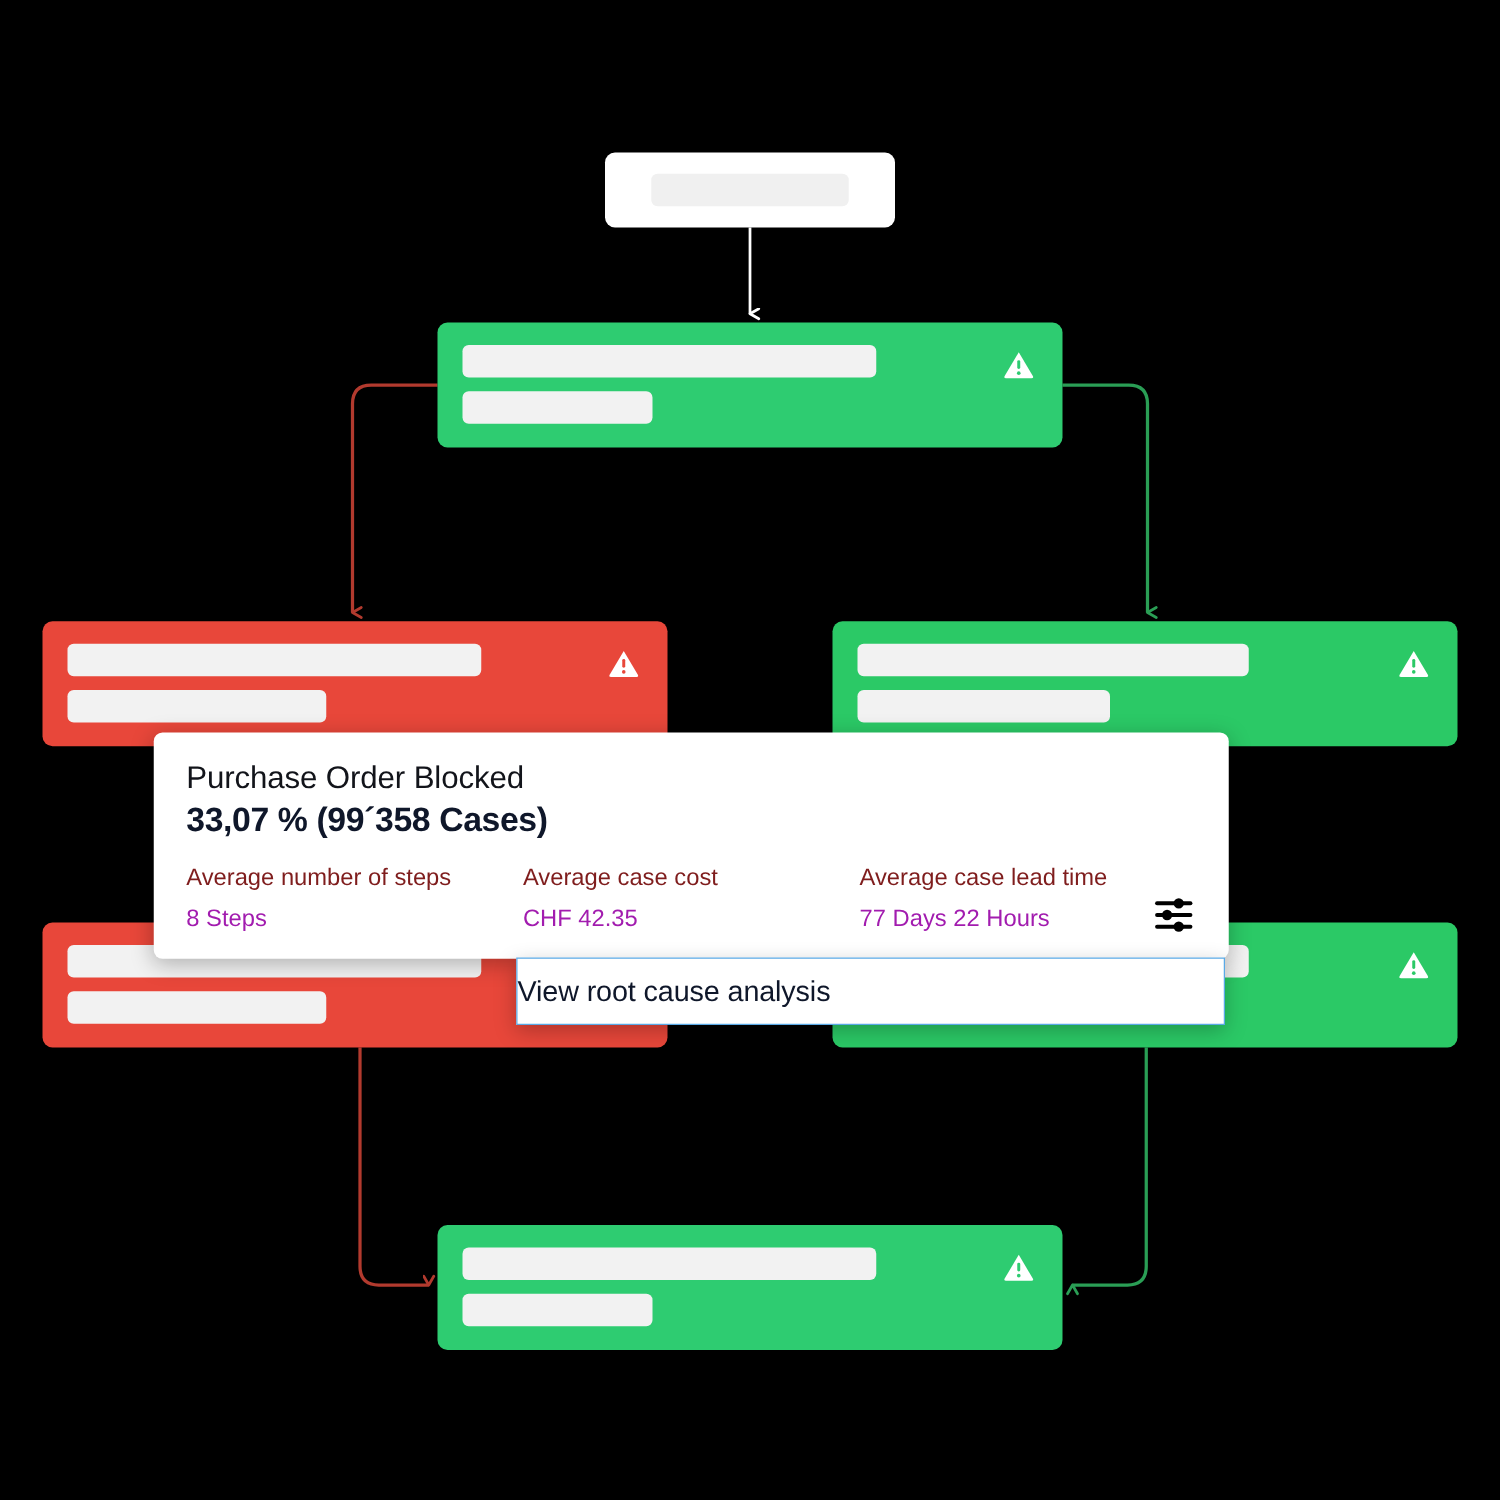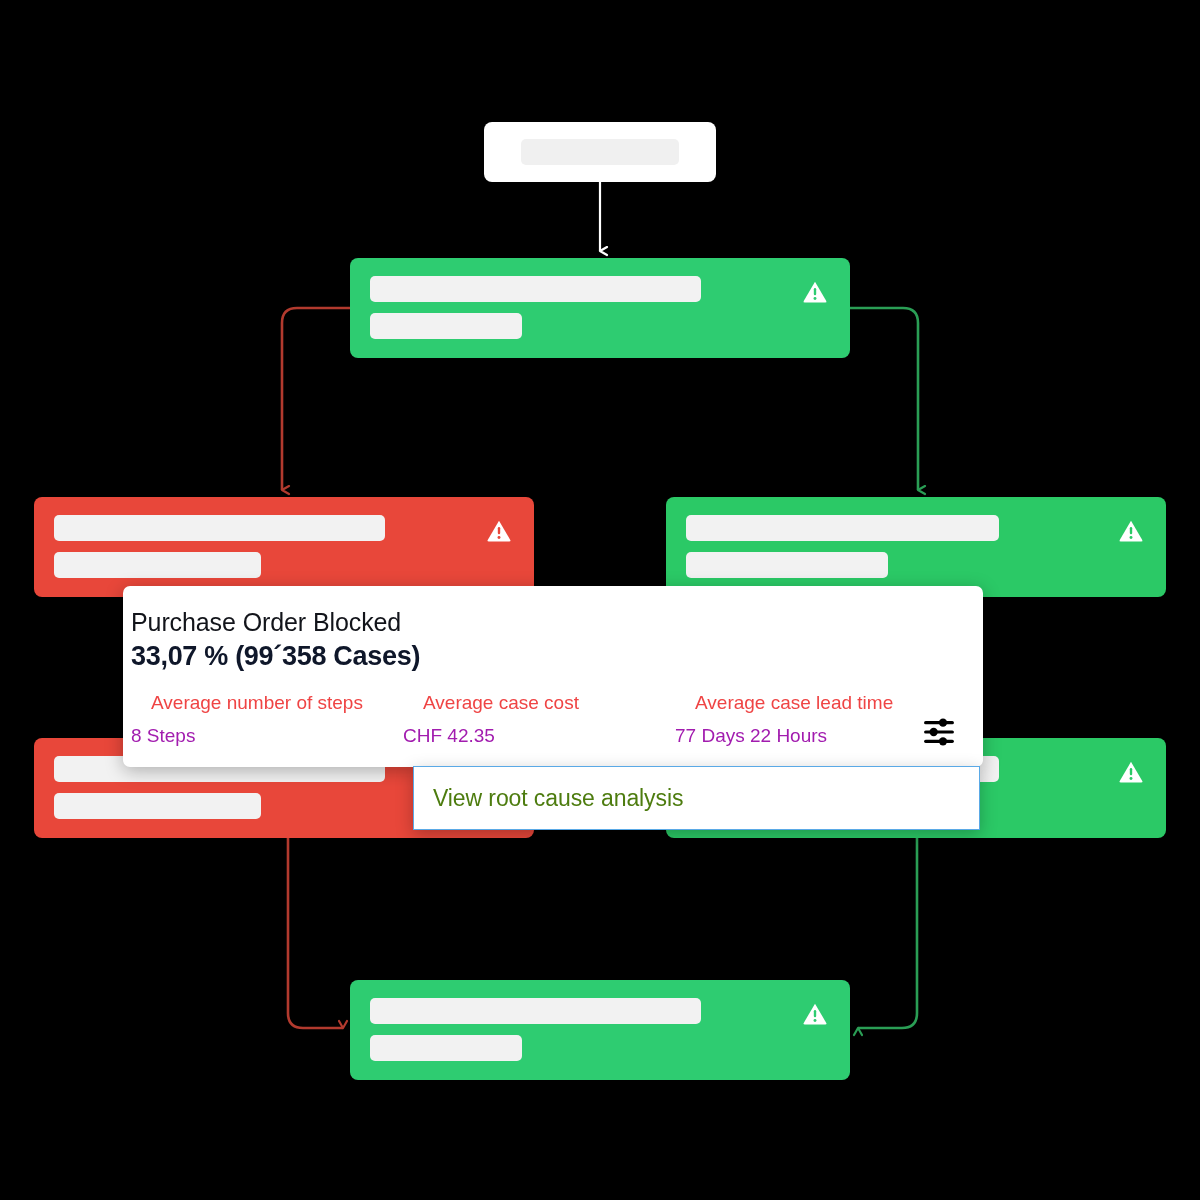--- a/index.html
+++ b/index.html
@@ -62,21 +62,21 @@
 
   
   #tooltip {
     position: absolute;
     left: 123px;
     top: 586px;
     width: 860px;
     background: #ffffff;
     border-radius: 7px;
     box-shadow: 0 4px 18px rgba(0,0,0,0.28);
-    padding: 22px 26px 20px 8px;
+    padding: 22px 26px 20px 26px;
     box-sizing: border-box;
   }
   #tooltip .tt-title {
     font-size: 25px;
     color: #12141a;
     letter-spacing: -0.1px;
     line-height: 1.15;
   }
   #tooltip .tt-stat {
     font-size: 27px;
@@ -90,23 +90,22 @@
     display: flex;
     margin-top: 19px;
     position: relative;
   }
   .metric { }
   .metric.m0 { width: 272px; }
   .metric.m1 { width: 272px; }
   .metric.m2 { width: 272px; }
   .metric-label {
     font-size: 19px;
-    color: #ef4444;
+    color: #7f1d1d;
     line-height: 1.25;
-    margin-left: 20px;
   }
   .metric-value {
     font-size: 19px;
     color: #a21caf;
     margin-top: 9px;
     line-height: 1.25;
   }
   #sliders-icon {
     position: absolute;
     right: 2px;
@@ -120,26 +119,25 @@
   #menu {
     position: absolute;
     left: 413px;
     top: 766px;
     width: 567px;
     background: #ffffff;
     box-shadow: 0 5px 16px rgba(0,0,0,0.25);
     box-sizing: border-box;
   }
   .menu-item {
-    height: 64px;
+    height: 54px;
     display: flex;
     align-items: center;
-    padding-left: 19px;
     font-size: 23px;
-    color: #4d7c0f;
+    color: #0f172a;
     box-sizing: border-box;
     border-bottom: 1px solid #ececec;
     cursor: pointer;
     letter-spacing: -0.1px;
   }
   .menu-item:last-child { border-bottom: none; }
   .menu-item.active {
     border: 1px solid #5aa9e6;
     border-bottom-color: #5aa9e6;
   }

